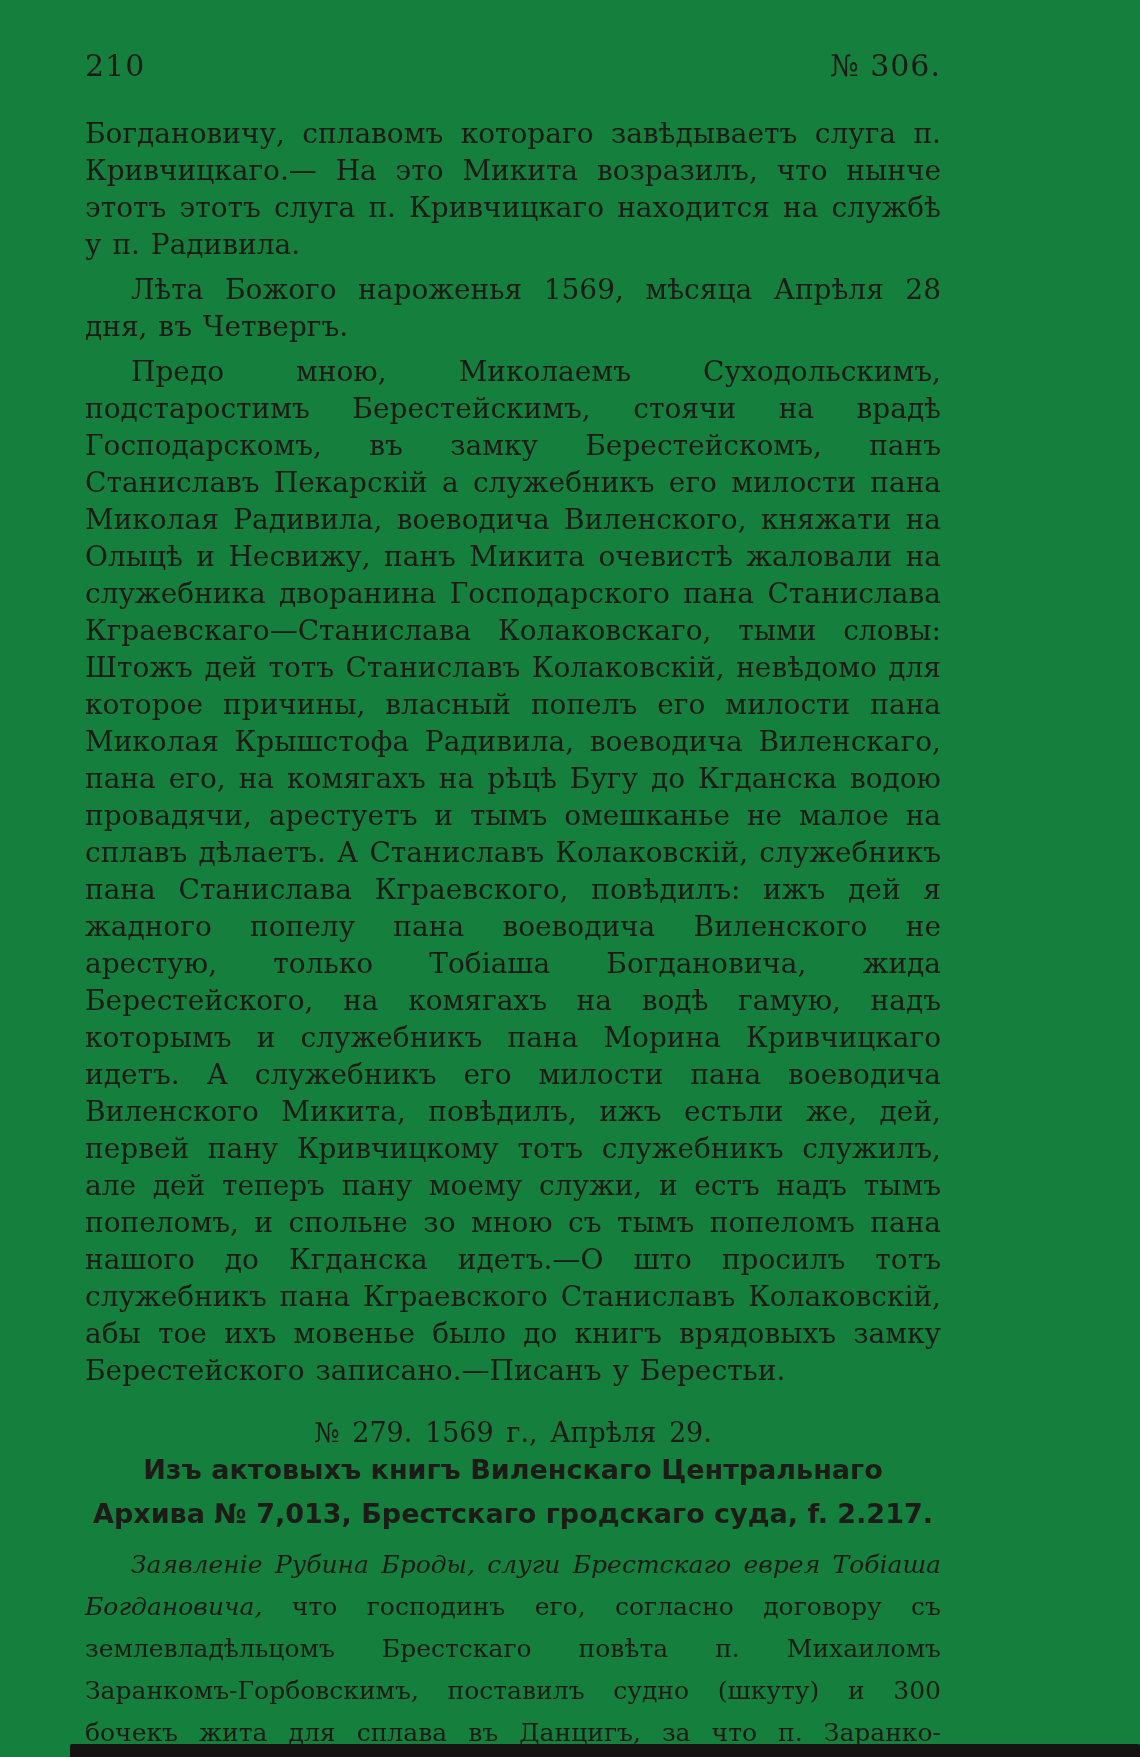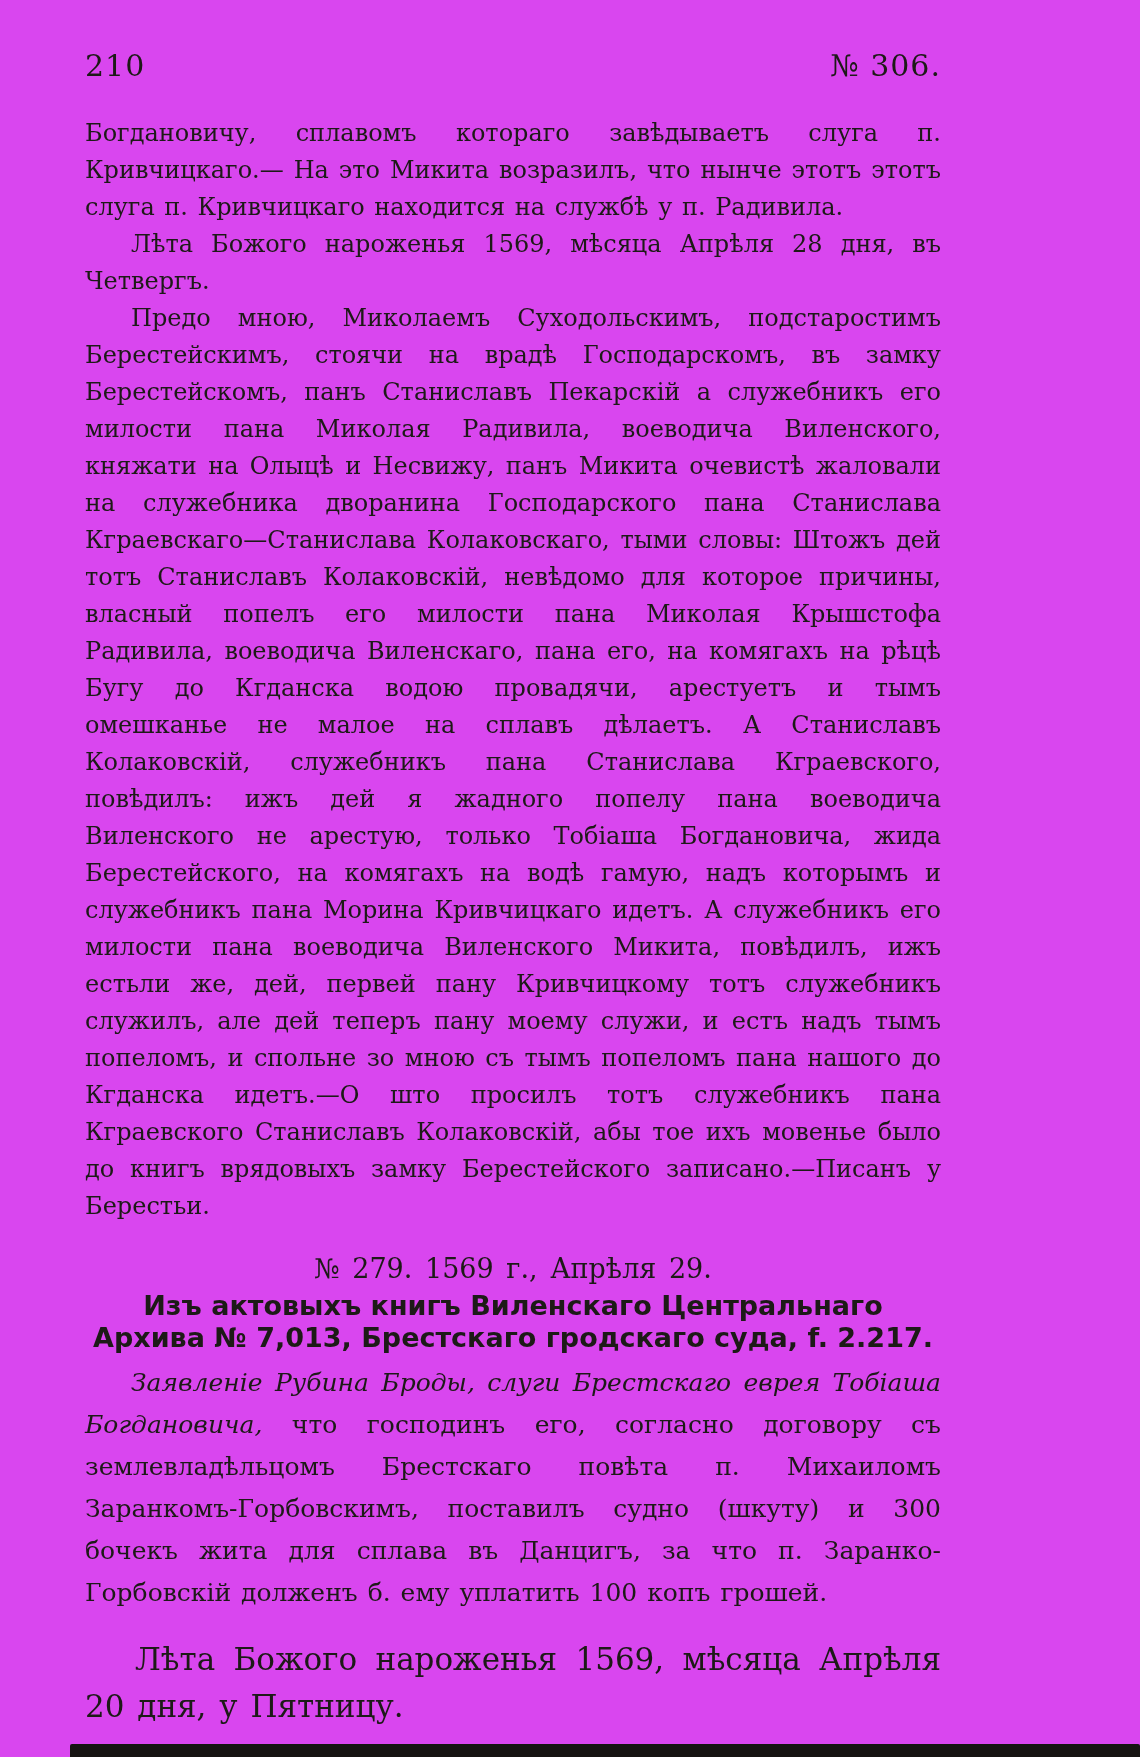--- a/index.html
+++ b/index.html
@@ -6,21 +6,21 @@
     margin: 0;
     padding: 0;
     background: #e9e7e2;
     font-family: "DejaVu Serif", serif;
   }
   .page {
     position: relative;
     width: 1140px;
     height: 1757px;
     margin: 0 auto;
-    background: #d946ef;
+    background: #15803d;
     color: #1d1a17;
     overflow: hidden;
     box-sizing: border-box;
   }
   .content {
     position: absolute;
     left: 85px;
     top: 48px;
     width: 856px;
   }
@@ -31,41 +31,42 @@
     letter-spacing: 1px;
     margin-bottom: 32px;
   }
   .page-header .hdr-left  { flex: 1; text-align: left; }
   .page-header .hdr-mid   { flex: 1.2; text-align: center; }
   .page-header .hdr-right { flex: 1; text-align: right; }
 
   p { margin: 0; }
 
   .body-text {
-    font-size: 24px;
+    font-size: 28px;
     line-height: 37px;
     text-align: justify;
     word-spacing: 2px;
+    margin-top: 8px;
   }
   .indent      { text-indent: 46px; }
   .no-indent   { text-indent: 0; }
 
   .doc-number-line {
     margin-top: 28px;
     font-size: 27px;
     text-align: center;
     word-spacing: 4px;
   }
   .source-heading {
-    margin: 6px auto 0 auto;
+    margin: 0 auto 0 auto;
     max-width: 850px;
     font-family: "DejaVu Sans", sans-serif;
     font-weight: 700;
     font-size: 27px;
-    line-height: 32px;
+    line-height: 44px;
     text-align: center;
   }
   .regest {
     margin-top: 8px;
     font-size: 25px;
     line-height: 42px;
     text-align: justify;
     text-indent: 46px;
     word-spacing: 2px;
   }

